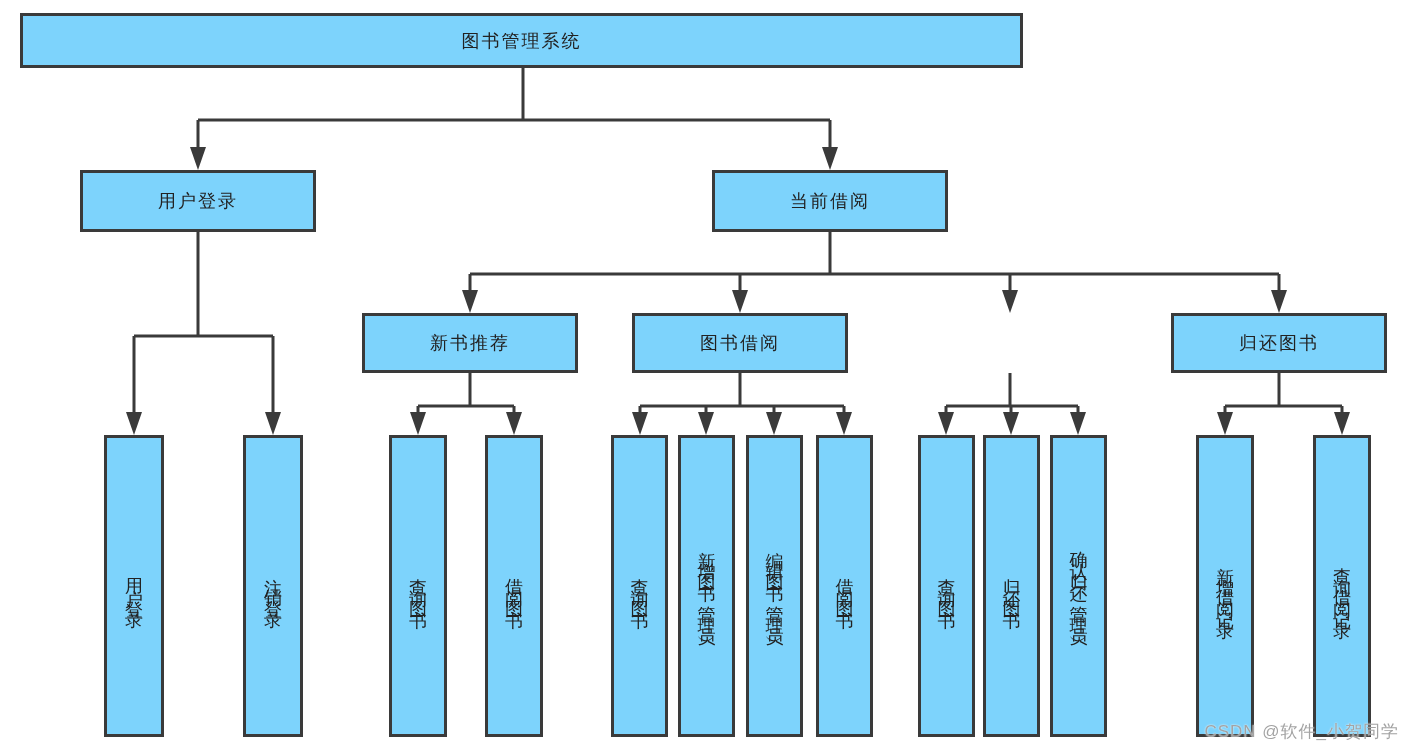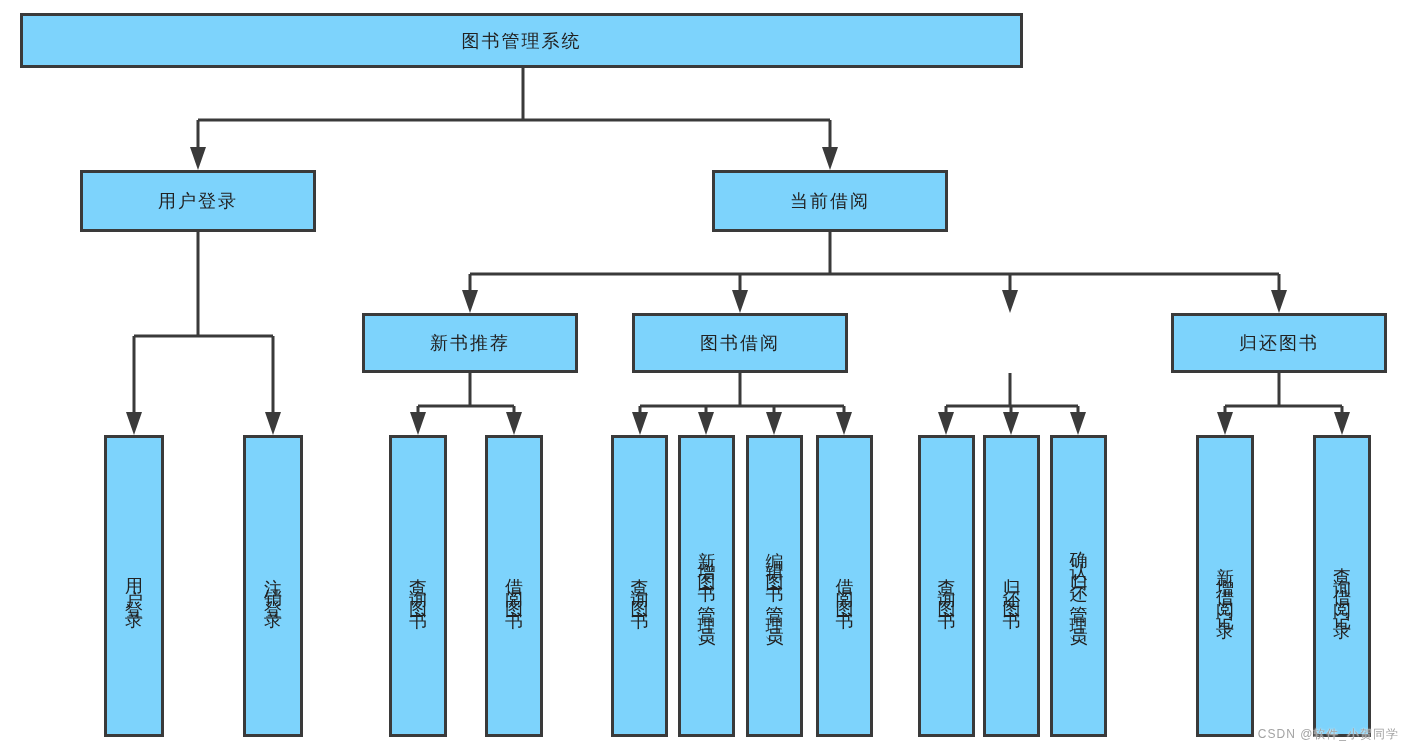--- a/index.html
+++ b/index.html
@@ -51,21 +51,21 @@
     writing-mode: vertical-rl;
     text-orientation: upright;
     letter-spacing: 11px;
     line-height: 1;
     white-space: normal;
   }
   .watermark {
     position: absolute;
     right: 6px;
     bottom: 4px;
-    font-size: 12px;
+    font-size: 17px;
     color: var(--watermark);
     letter-spacing: 1px;
     text-shadow: 0 0 2px #ffffff;
   }
 </style>
 </head>
 <body>
 
 <div class="canvas">
 

